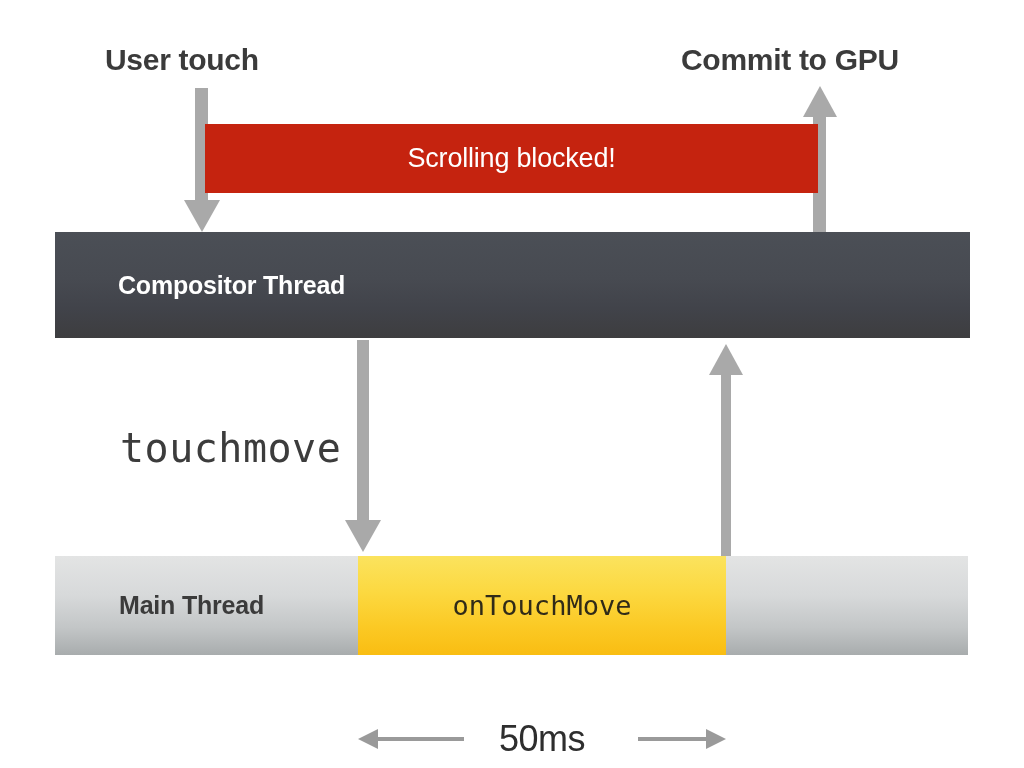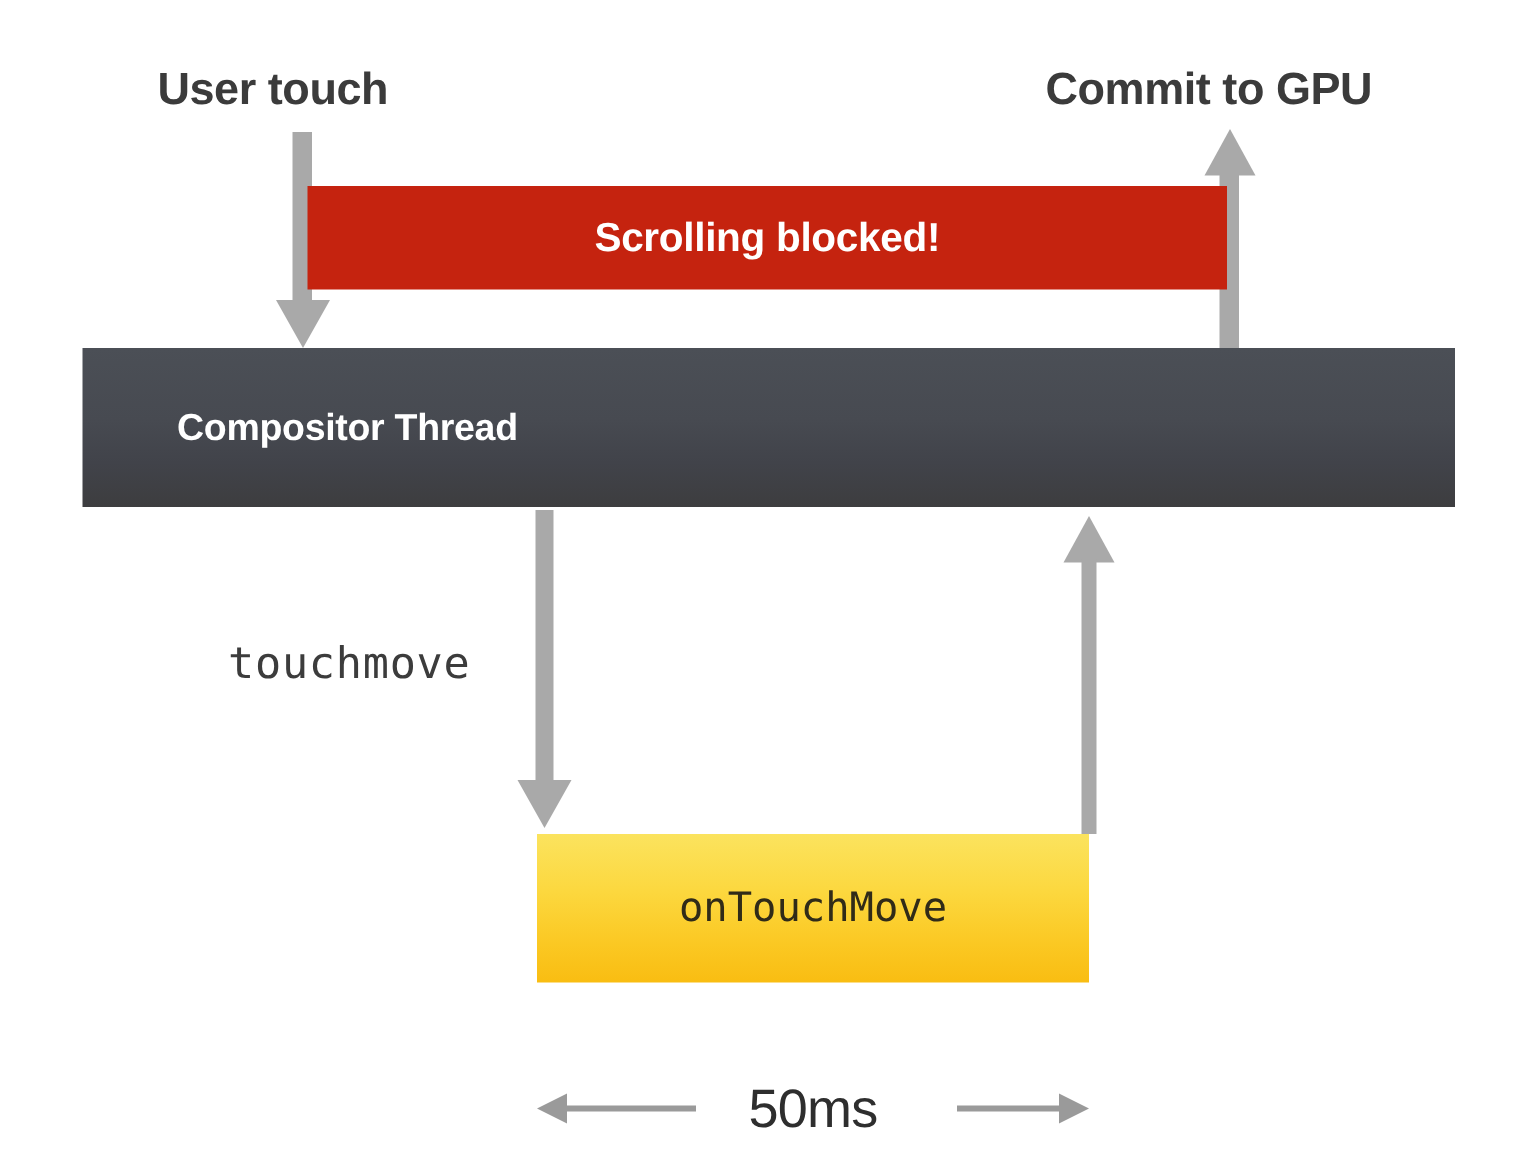--- a/index.html
+++ b/index.html
@@ -22,21 +22,21 @@
   .top-label {
     position: absolute;
     font-family: "Liberation Sans", sans-serif;
     font-weight: bold;
     font-size: 30px;
     color: #3b3b3b;
     letter-spacing: -0.3px;
     white-space: nowrap;
   }
   #label-user-touch { left: 105px; top: 43px; }
-  #label-commit-gpu { left: 681px; top: 43px; margin-left: 16px; }
+  #label-commit-gpu { left: 681px; top: 43px; }
 
   
   .arrow { position: absolute; }
   .arrow .shaft {
     position: absolute;
     background: #a9a9a9;
     left: 0;
     width: 100%;
   }
   .arrow .head {
@@ -84,21 +84,21 @@
     top: 124px;
     width: 613px;
     height: 69px;
     background: #c5230f;
     display: flex;
     align-items: center;
     justify-content: center;
   }
   #blocked-banner-label {
     font-family: "Liberation Sans", sans-serif;
-    font-weight: bold;
+    font-weight: normal;
     font-size: 27px;
     color: #ffffff;
     letter-spacing: -0.2px;
     white-space: nowrap;
   }
 
   
   #compositor-bar {
     position: absolute;
     left: 55px;
@@ -118,25 +118,24 @@
     margin-left: 63px;
     white-space: nowrap;
   }
 
   
   #touchmove-label {
     position: absolute;
     left: 120px;
     top: 425px;
     font-family: "DejaVu Sans Mono", "Liberation Mono", monospace;
-    font-size: 29px;
+    font-size: 40px;
     color: #3c3c3c;
     letter-spacing: 0.5px;
     white-space: nowrap;
-    margin-left: 32px;
   }
 
   
   #mainthread-bar {
     position: absolute;
     left: 55px;
     top: 556px;
     width: 913px;
     height: 99px;
     background: linear-gradient(to bottom, #e3e4e4 0%, #d7d9da 40%, #c3c6c7 72%, #a8acad 100%);
@@ -247,20 +246,23 @@
     <div class="head"></div>
   </div>
 
   <div id="touchmove-label">touchmove</div>
 
   <div class="arrow up" id="arrow-return">
     <div class="head"></div>
     <div class="shaft"></div>
   </div>
 
+  <div id="mainthread-bar">
+    <div id="mainthread-bar-label">Main Thread</div>
+  </div>
 
   <div id="handler-block">
     <div id="handler-block-label">onTouchMove</div>
   </div>
 
   <div id="duration-dim">
     <div class="dim-head" id="dim-head-left"></div>
     <div class="dim-line" id="dim-line-left"></div>
     <div class="dim-line" id="dim-line-right"></div>
     <div class="dim-head" id="dim-head-right"></div>

